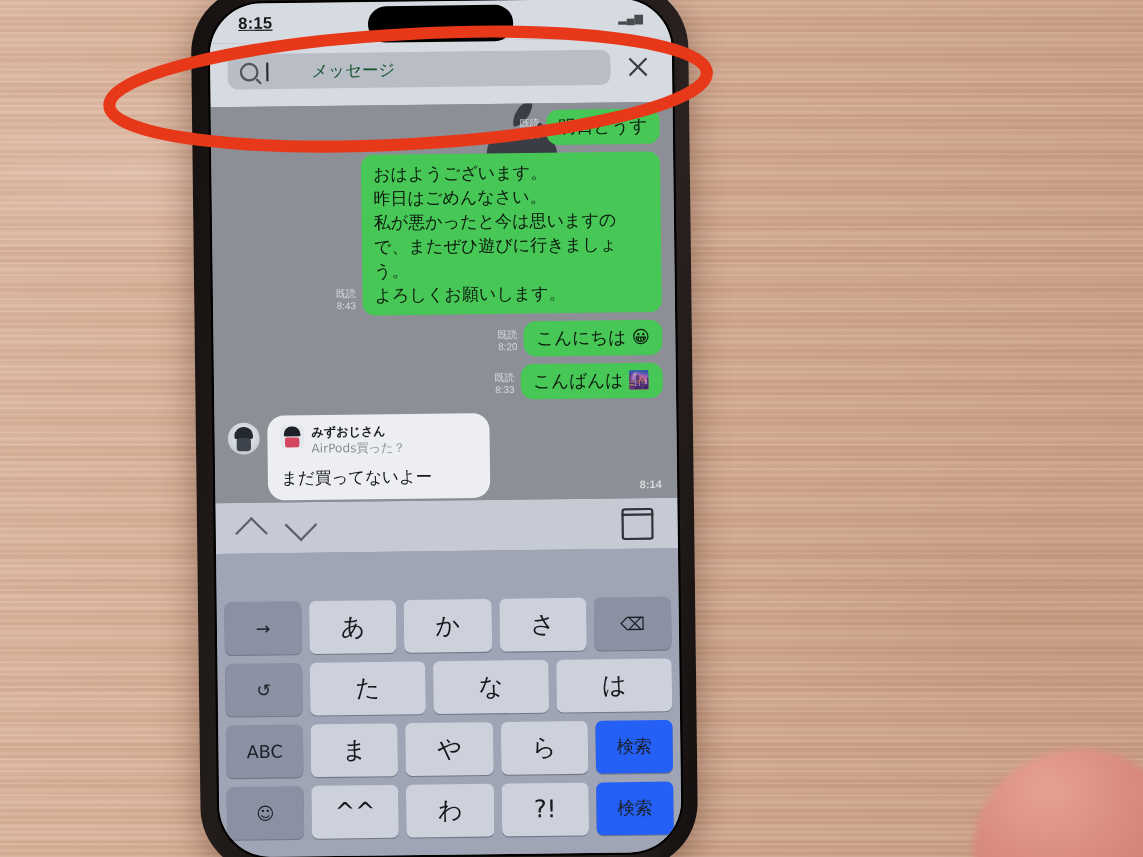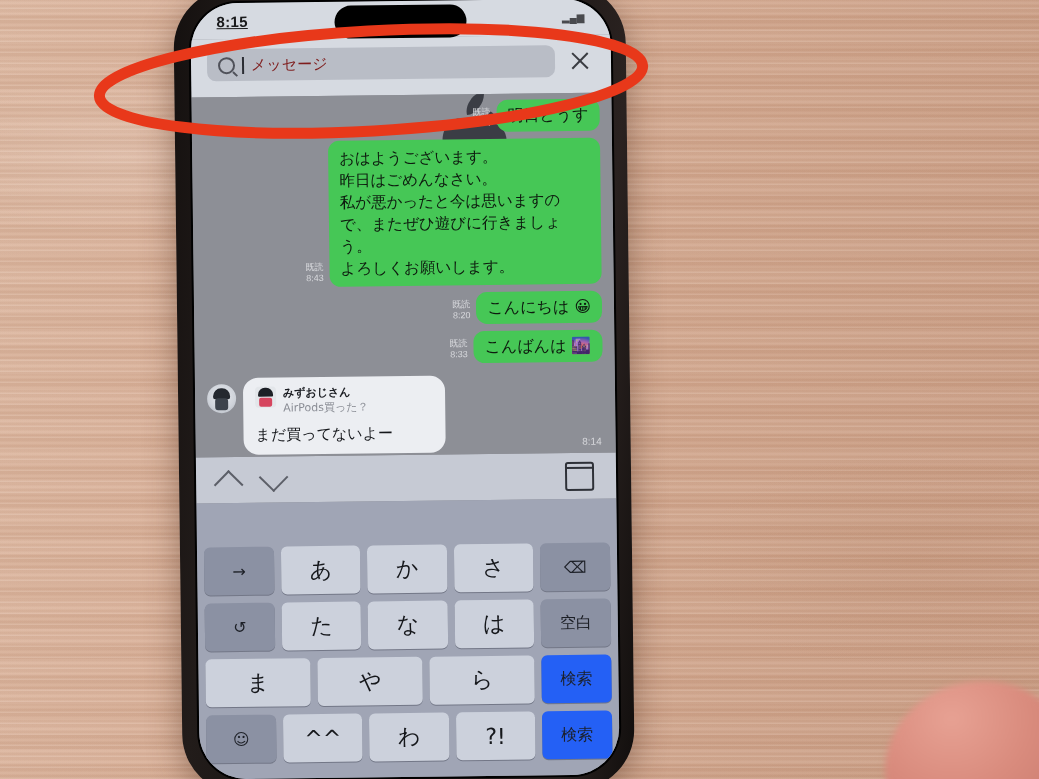--- a/index.html
+++ b/index.html
@@ -73,21 +73,21 @@
     height:52px;background:#d6dae1;
     display:flex;align-items:center;padding:0 16px 6px 16px;gap:10px;
   }
   #searchfield{
     flex:1;height:32px;border-radius:9px;background:#b9bdc6;
     display:flex;align-items:center;padding:0 11px;gap:7px;
   }
   .mag{width:13px;height:13px;border:2px solid #50525a;border-radius:50%;position:relative;flex:none;}
   .mag:after{content:"";position:absolute;right:-5px;bottom:-3px;width:6px;height:2px;background:#50525a;transform:rotate(45deg);}
   #caret{width:2px;height:17px;background:#2b2d33;flex:none;}
-  #search-placeholder{color:#7f1d1d;font-size:15px;}
+  #search-placeholder{color:#14532d;font-size:15px;margin-left:32px;}
   #clear-x{
     width:30px;height:30px;flex:none;position:relative;cursor:pointer;
   }
   #clear-x:before,#clear-x:after{
     content:"";position:absolute;left:4px;top:14px;width:22px;height:2px;background:#3a3c42;
   }
   #clear-x:before{transform:rotate(45deg);}
   #clear-x:after{transform:rotate(-45deg);}
 
   
@@ -137,21 +137,21 @@
   }
   #quote-av:before{content:"";position:absolute;left:3px;top:1px;width:15px;height:9px;border-radius:7px 7px 1px 1px;background:#1d2026;}
   #quote-av:after{content:"";position:absolute;left:4px;top:11px;width:13px;height:9px;border-radius:2px;background:#d6455f;}
   #quote-name{font-size:11px;font-weight:bold;color:#1b1d22;line-height:14px;
     font-family:"DejaVu Sans","Liberation Sans",sans-serif;}
   #quote-text{font-size:11px;color:#8a8d95;line-height:15px;
     font-family:"DejaVu Sans","Liberation Sans",sans-serif;}
   #reply-text{font-size:15px;color:#15171b;line-height:19px;
     font-family:"DejaVu Sans","Liberation Sans",sans-serif;}
   #reply-time{
-    position:absolute;right:14px;bottom:6px;font-size:10px;color:#d7d8dc;
+    position:absolute;right:14px;bottom:6px;font-size:10px;color:#d7d8dc;font-weight:bold;
   }
 
   
   #kb-toolbar{
     height:46px;background:#c6cad4;display:flex;align-items:center;
     justify-content:space-between;padding:0 22px;
   }
   #nav-arrows{display:flex;gap:24px;}
   .chev{width:19px;height:19px;border-right:2.5px solid #5c5f68;border-bottom:2.5px solid #5c5f68;}
   .chev.up{transform:rotate(-135deg) translate(-3px,-3px);}
@@ -282,23 +282,23 @@
               <div class="key light">あ</div>
               <div class="key light">か</div>
               <div class="key light">さ</div>
               <div class="key dark key-side fn">⌫</div>
             </div>
             <div class="krow">
               <div class="key dark key-side fn">↺</div>
               <div class="key light">た</div>
               <div class="key light">な</div>
               <div class="key light">は</div>
-              <div class="key dark key-side fn">空白</div>
             </div>
             <div class="krow">
+              <div class="key dark key-side fn">ABC</div>
               <div class="key light">ま</div>
               <div class="key light">や</div>
               <div class="key light">ら</div>
               <div class="key blue key-side fn">検索</div>
             </div>
             <div class="krow">
               <div class="key dark key-side fn">☺</div>
               <div class="key light">^^</div>
               <div class="key light">わ</div>
               <div class="key light">?!</div>

